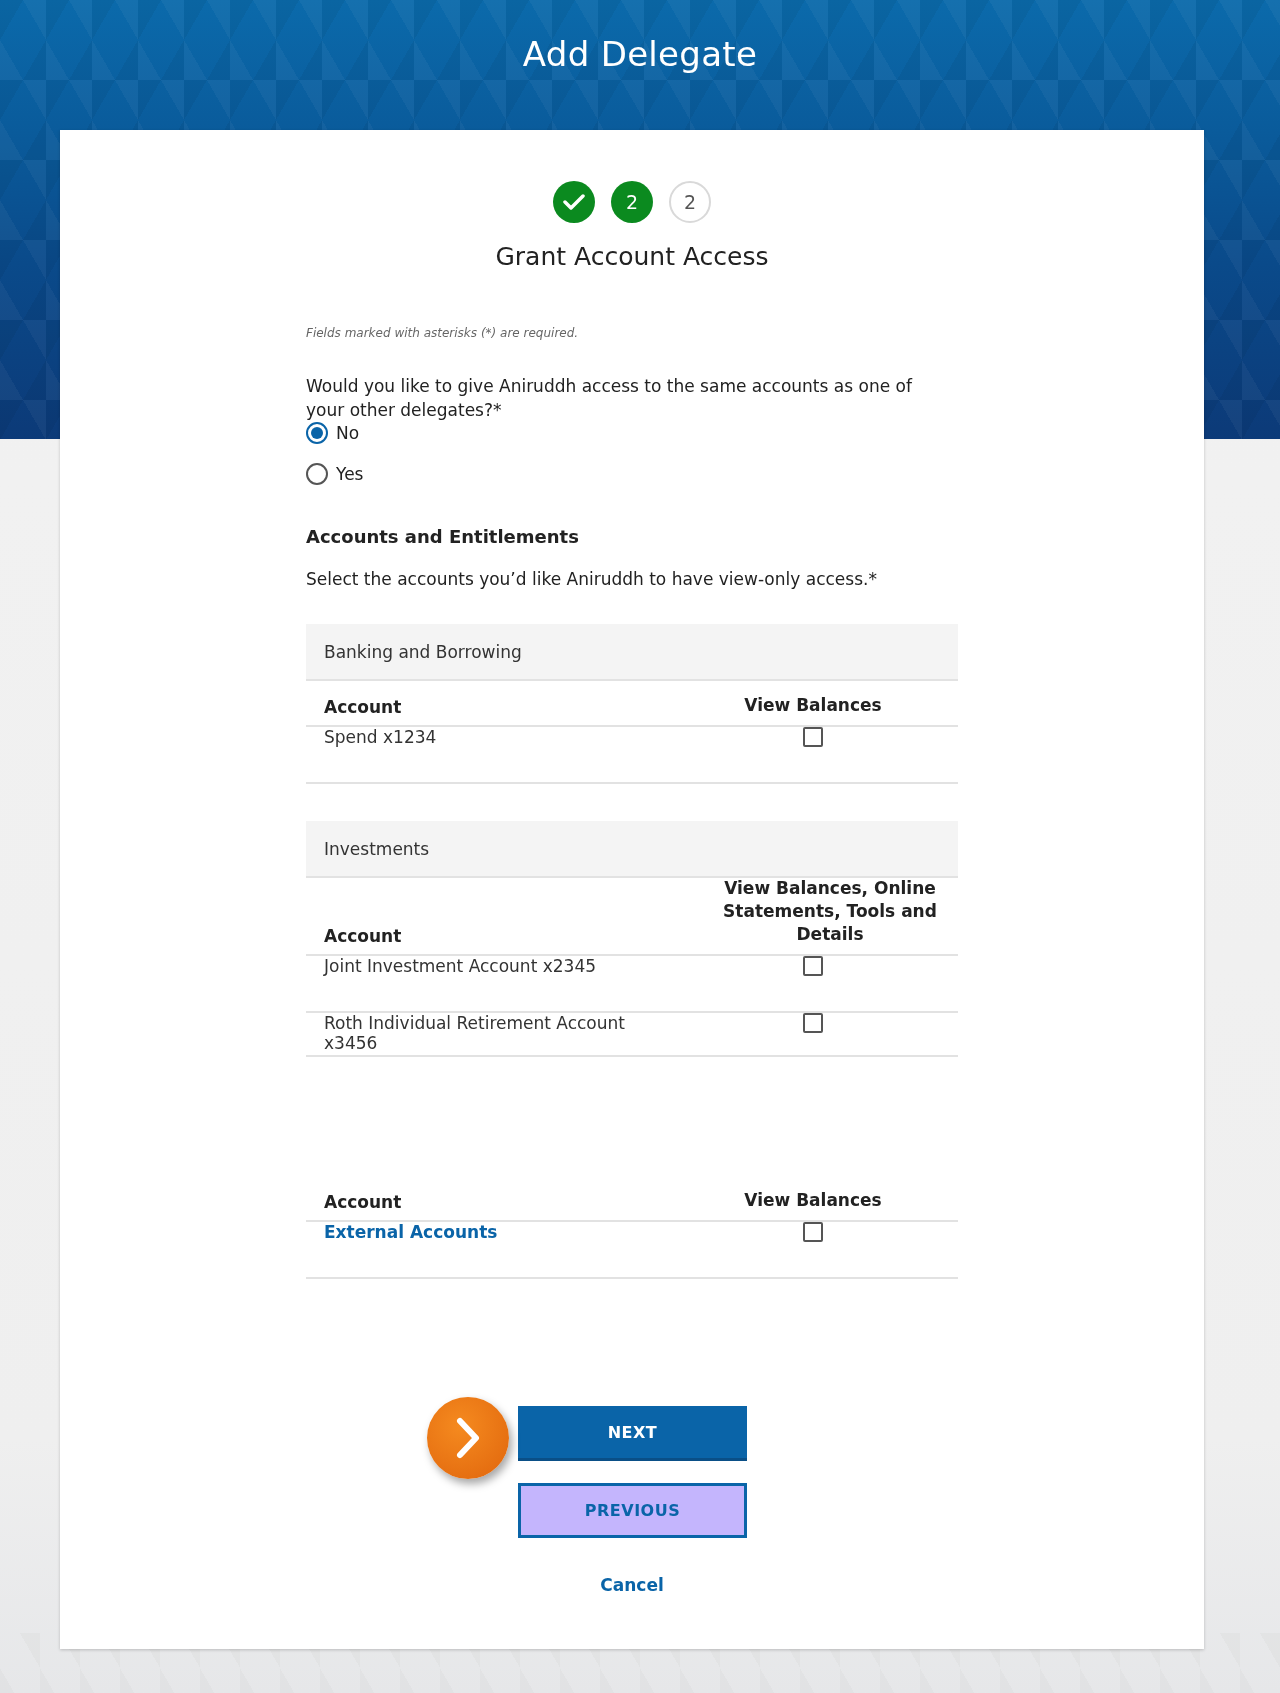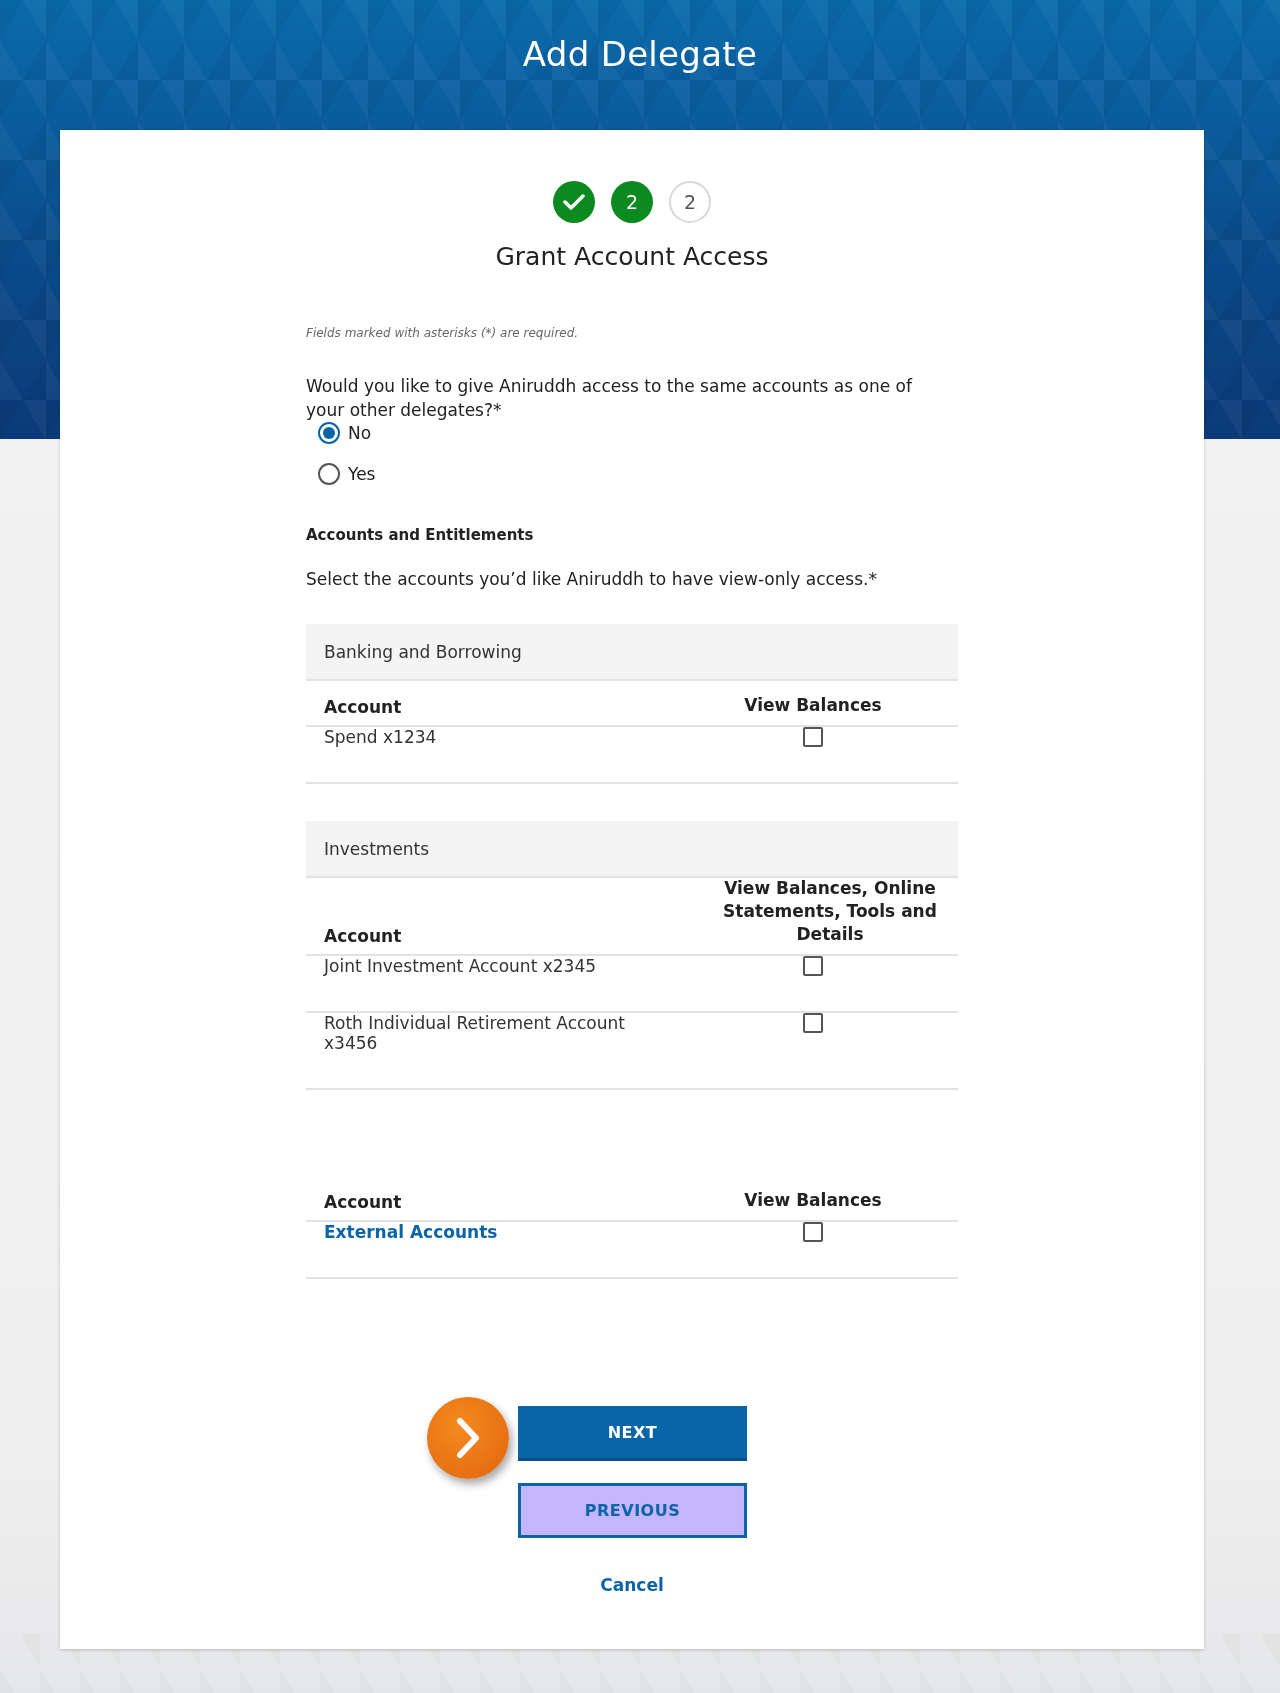--- a/index.html
+++ b/index.html
@@ -46,28 +46,28 @@
   .step.done { background: #0b8a1f; color: #fff; }
   .step.current { background: #0b8a1f; color: #fff; }
   .step.todo { background: #fff; border: 2px solid #d9d9d9; color: #555; }
   .step-title {
     position: absolute; top: 112px; left: 0; right: 0; text-align: center;
     font-size: 25px; color: #222;
   }
   .content { position: absolute; left: 246px; top: 0; width: 652px; }
   .req-note { position: absolute; top: 196px; font-size: 12px; font-style: italic; color: #666; }
   .question { position: absolute; top: 244px; width: 620px; font-size: 17px; line-height: 24px; color: #222; }
-  .radio-row { position: absolute; left: 12px; display: flex; align-items: center; gap: 8px; font-size: 17px; cursor: pointer; justify-content: center; }
+  .radio-row { position: absolute; left: 0; display: flex; align-items: center; gap: 8px; font-size: 17px; cursor: pointer; justify-content: center; }
   .radio {
     width: 22px; height: 22px; border-radius: 50%; border: 2px solid #555;
     display: flex; align-items: center; justify-content: center; background: #fff;
   }
   .radio.checked { border: 2px solid #0a64a8; }
   .radio.checked::after { content: ""; width: 12px; height: 12px; border-radius: 50%; background: #0a64a8; }
-  .section-heading { position: absolute; top: 396px; font-size: 15px; font-weight: bold; color: #222; }
+  .section-heading { position: absolute; top: 396px; font-size: 18px; font-weight: bold; color: #222; }
   .section-sub { position: absolute; top: 439px; font-size: 17px; color: #222; }
   .group { position: absolute; left: 0; width: 652px; }
   .group-head {
     height: 57px; background: #f4f4f4; border-bottom: 2px solid #e2e2e2;
     padding-left: 18px; display: flex; align-items: center; font-size: 17px; color: #333;
   }
   .col-head {
     display: flex; align-items: flex-end; border-bottom: 2px solid #e2e2e2;
     font-size: 17px; font-weight: bold; color: #222; padding: 0 0 8px 18px;
   }
@@ -156,21 +156,21 @@
       <div class="col-head" style="height:78px;">
         <span class="c1">Account</span>
         <span class="c2" style="text-align:center;padding-left:34px;">View Balances, Online Statements, Tools and Details</span>
       </div>
       <div class="row" style="height:57px;">
         <span class="c1">Joint Investment Account x2345</span>
         <span class="c2">
             <span class="checkbox"></span>
           </span>
       </div>
-      <div class="row" style="height:77px;">
+      <div class="row" style="height:44px;">
         <span class="c1">Roth Individual Retirement Account x3456</span>
         <span class="c2">
             <span class="checkbox"></span>
           </span>
       </div>
     </div>
 
     <div class="group" style="top:1046px;">
       <div class="col-head" style="height:46px;">
         <span class="c1">Account</span>

